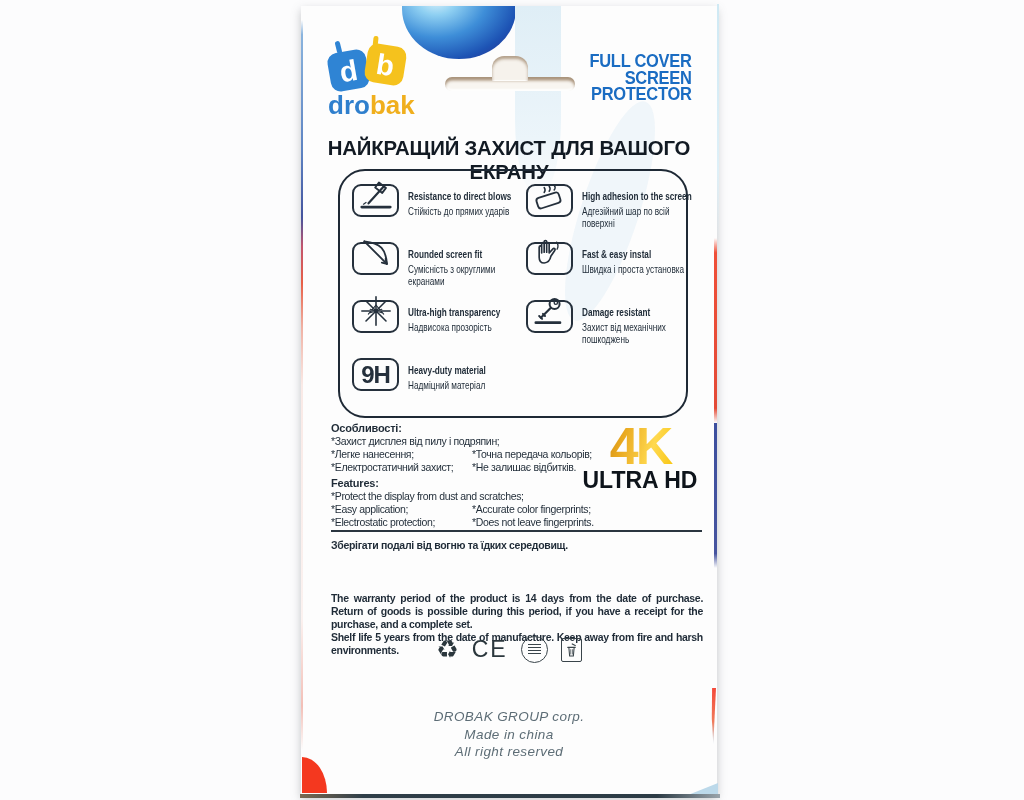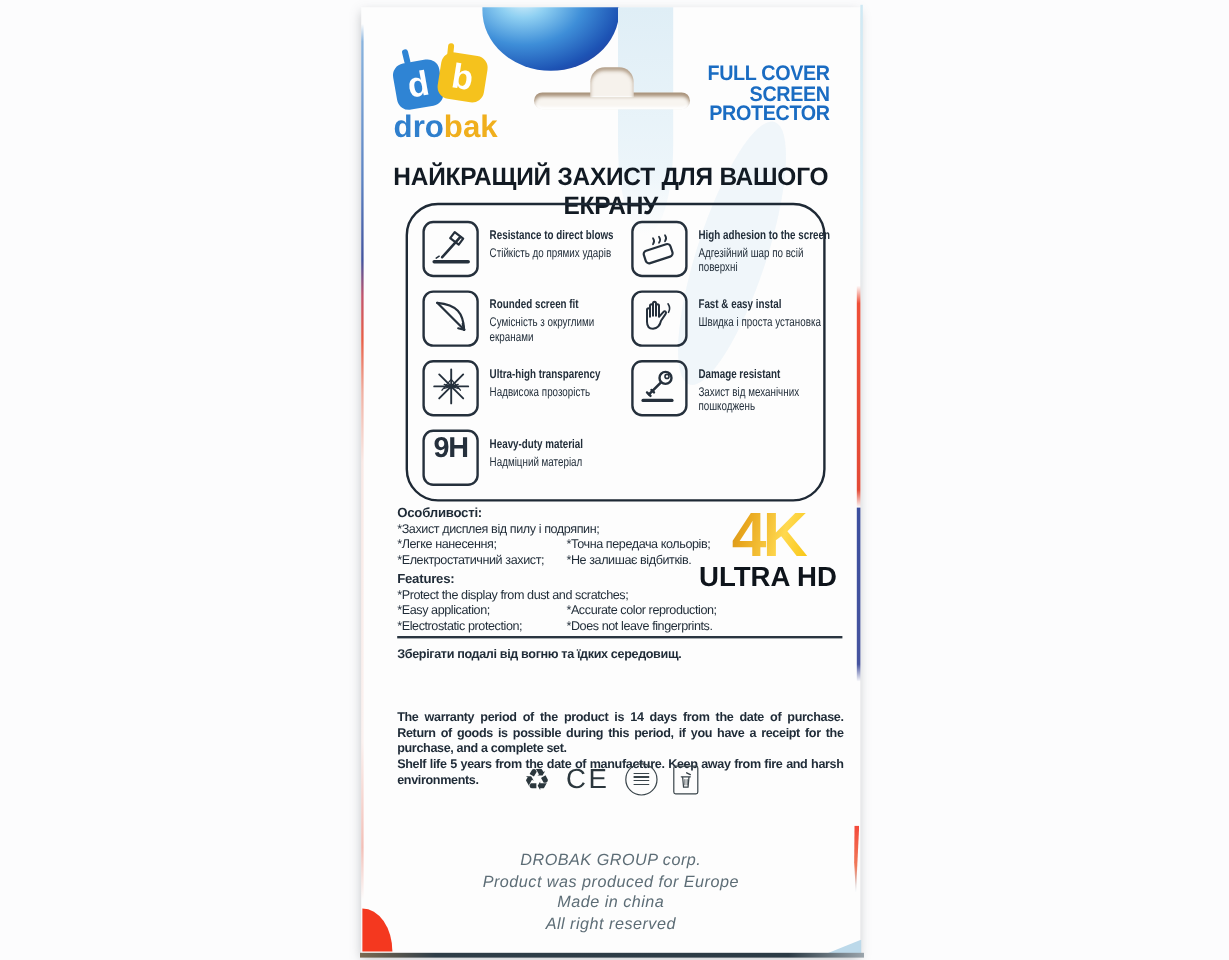--- a/index.html
+++ b/index.html
@@ -41,22 +41,22 @@
         font-size:17.5px;line-height:16.5px;letter-spacing:-.3px;transform:scaleX(.94);transform-origin:100% 0;}
 
   .heading{position:absolute;left:0;top:130px;width:100%;text-align:center;font-size:21px;font-weight:bold;
         color:#121a23;letter-spacing:-.2px;transform:scaleX(.97);}
 
   
   .fbox{position:absolute;left:37px;top:163px;width:350px;height:249px;border:2.5px solid #1e2935;
         border-radius:27px;box-sizing:border-box;display:grid;grid-template-columns:174px 1fr;
         padding:13px 0 0 12px;}
   .cell{display:flex;gap:9px;height:57px;}
-  .fic{width:47px;height:47px;border:2.3px solid #25303c;border-radius:9px;flex:0 0 auto;box-sizing:border-box;
-        display:flex;align-items:flex-start;justify-content:center;}
+  .fic{width:47px;height:33px;border:2.3px solid #25303c;border-radius:9px;flex:0 0 auto;box-sizing:border-box;
+        display:flex;align-items:flex-end;justify-content:center;}
   .fic svg{stroke:#25303c;fill:none;stroke-linecap:round;stroke-linejoin:round;}
   .h9{font-size:24px;font-weight:bold;color:#25303c;letter-spacing:-1px;}
   .ftxt{transform:scaleX(.78);transform-origin:0 0;width:150px;padding-top:6px;}
   .f-en{font-size:10.5px;font-weight:bold;color:#222e3a;white-space:nowrap;line-height:12.5px;margin-bottom:2px;}
   .f-uk{font-size:10.5px;color:#222e3a;line-height:12px;width:146px;}
 
   
   .list{position:absolute;left:30px;width:250px;color:#1f2b37;}
   .list-uk{top:416px;} .list-en{top:471px;}
   .l-title{font-size:11px;font-weight:bold;letter-spacing:-.2px;line-height:13px;}
@@ -255,21 +255,21 @@
     <div class="badge4k">
       <div class="k4">4K</div>
       <div class="uhd">ULTRA HD</div>
     </div>
 
     <div class="list list-en">
       <div class="l-title">Features:</div>
       <div class="l-line">*Protect the display from dust and scratches;</div>
       <div class="l-pair">
         <div class="l-line a">*Easy application;</div>
-        <div class="l-line">*Accurate color reproduction;</div>
+        <div class="l-line">*Accurate color fingerprints;</div>
       </div>
       <div class="l-pair">
         <div class="l-line a">*Electrostatic protection;</div>
         <div class="l-line">*Does not leave fingerprints.</div>
       </div>
     </div>
 
     <div class="divider"></div>
 
     <div class="warr wuk">
@@ -292,21 +292,20 @@
           <path d="M5 8 h10" stroke-width="1.4"></path>
           <path d="M6.5 8.5 l1 11 h5 l1 -11" stroke-width="1.4"></path>
           <path d="M9 11 v6 M11.5 11 v6" stroke-width="1"></path>
           <path d="M11 3.5 l4 2" stroke-width="1.6"></path>
         </svg>
       </span>
     </div>
 
     <div class="footer">
       <div>DROBAK GROUP corp.</div>
-      <div>Product was produced for Europe</div>
       <div>Made in china</div>
       <div>All right reserved</div>
     </div>
 
   </div>
 
   <div class="edge-left"></div>
   <div class="corner-red"></div>
   <div class="edge-right-red"></div>
   <div class="edge-right-blue"></div>

